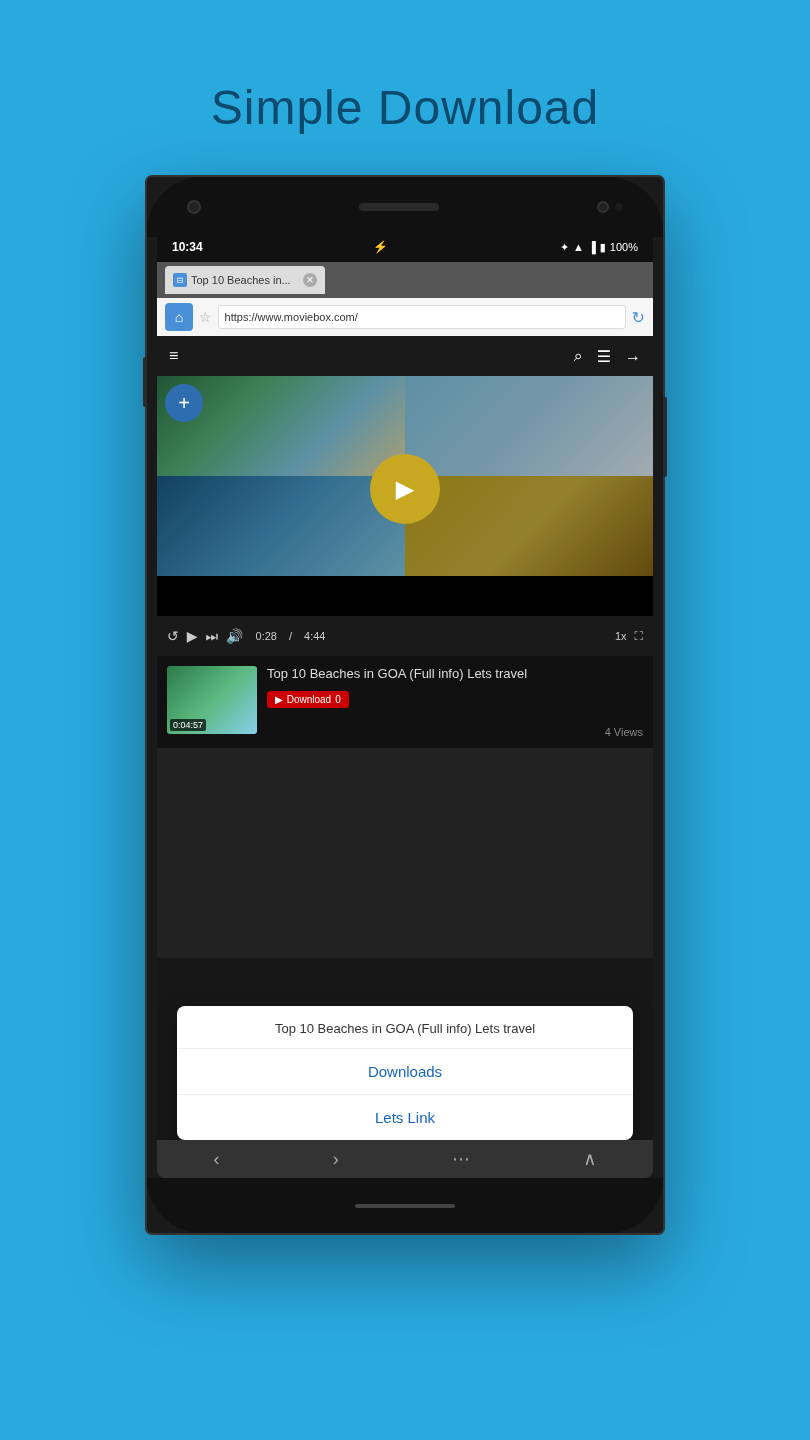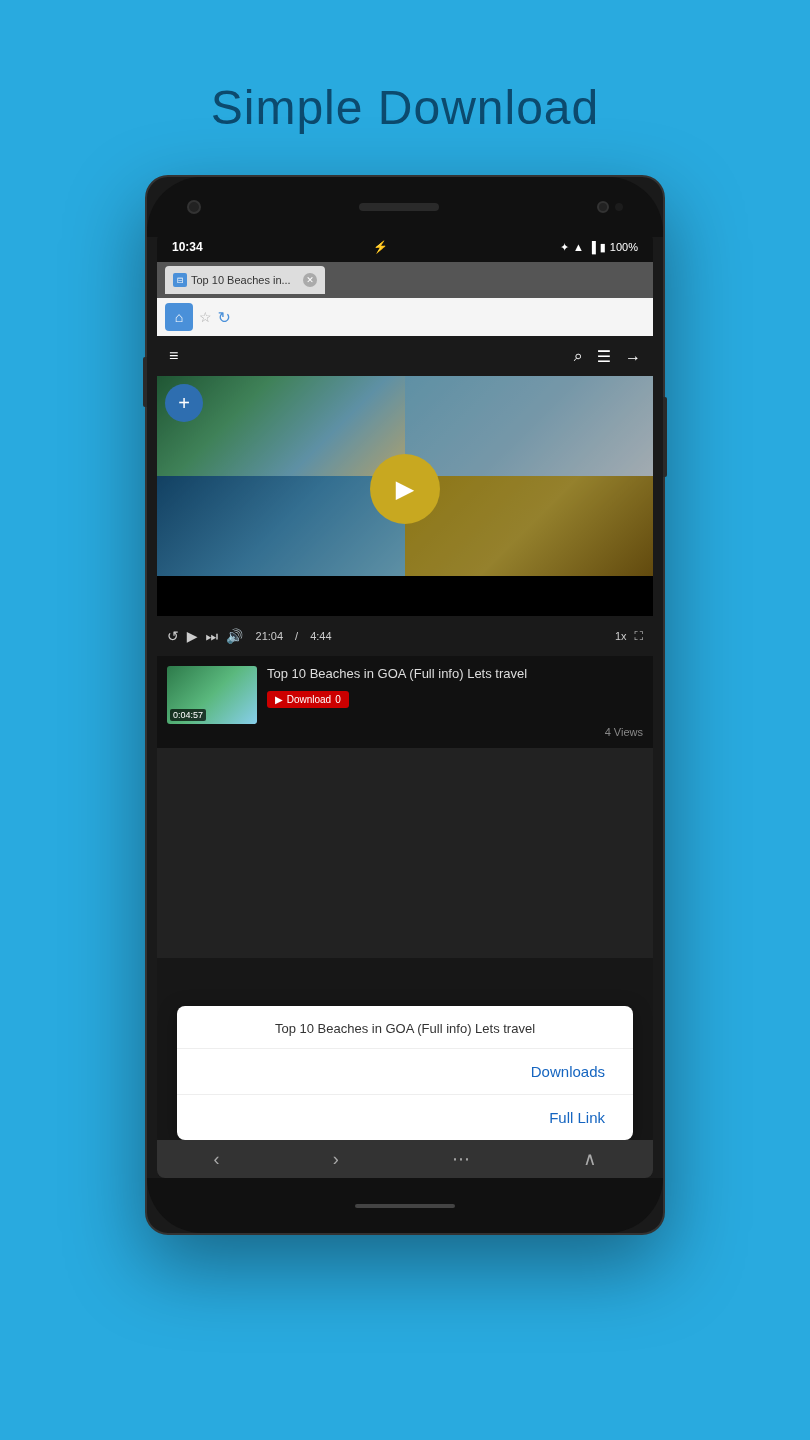--- a/index.html
+++ b/index.html
@@ -23,21 +23,21 @@
       margin-top: 80px;
       margin-bottom: 40px;
       letter-spacing: 1px;
     }
 
     
     .phone-frame {
       width: 520px;
       height: 1060px;
       background: #1a1a1a;
-      border-radius: 23px;
+      border-radius: 7px;
       position: relative;
       box-shadow: 0 30px 80px rgba(0,0,0,0.4);
       border: 2px solid #333;
     }
 
     
     .phone-top {
       position: absolute;
       top: 0;
       left: 0;
@@ -341,21 +341,21 @@
     
     .video-info-section {
       background: #111;
       padding: 10px;
       display: flex;
       gap: 10px;
     }
 
     .video-thumb-small {
       width: 90px;
-      height: 58px;
+      height: 68px;
       background: linear-gradient(135deg, #2d7a4a, #5ab87d, #87ceeb);
       border-radius: 3px;
       position: relative;
       flex-shrink: 0;
     }
 
     .thumb-duration {
       position: absolute;
       bottom: 3px;
       left: 3px;
@@ -429,22 +429,22 @@
     .context-menu-header {
       padding: 14px 16px 10px;
       text-align: center;
       color: #333;
       font-size: 13px;
       line-height: 1.4;
       border-bottom: 1px solid #eee;
     }
 
     .context-menu-item {
-      padding: 14px 28px;
-      text-align: right;
+      padding: 14px 3px;
+      text-align: center;
       color: #1565c0;
       font-size: 15px;
       font-weight: 400;
       border-bottom: 1px solid #eee;
       cursor: pointer;
     }
 
     .context-menu-item:last-child {
       border-bottom: none;
     }
@@ -530,20 +530,23 @@
           <span>⊟</span>
         </div>
         <span>Top 10 Beaches in...</span>
         <div class="tab-close">✕</div>
       </div>
     </div>
 
     <div class="browser-address-bar">
       <div class="home-btn">⌂</div>
       <span class="star-icon">☆</span>
+      <div class="address-field">
+        <span>https://www.moviebox.com/</span>
+      </div>
       <span class="refresh-btn">↻</span>
     </div>
 
     <div class="site-navbar">
       <span class="nav-menu-icon">≡</span>
       <div class="nav-right-icons">
         <span>⌕</span>
         <span>☰</span>
         <span>→</span>
       </div>
@@ -558,21 +561,21 @@
       </div>
       <div class="play-button-overlay">▶</div>
       <div class="floating-add-btn">+</div>
     </div>
 
     <div class="video-controls">
       <span class="ctrl-icon">↺</span>
       <span class="ctrl-icon">▶</span>
       <span class="ctrl-icon">⏭</span>
       <span class="ctrl-icon">🔊</span>
-      <span class="time-display">21:04</span>
+      <span class="time-display">0:28</span>
       <span class="time-display">/</span>
       <span class="time-display">4:44</span>
       <span class="speed-badge">1x</span>
       <span class="fullscreen-icon">⛶</span>
     </div>
 
     <div class="video-info-section">
       <div class="video-thumb-small">
         <div class="thumb-duration">0:04:57</div>
       </div>
@@ -585,21 +588,21 @@
         </div>
         <div class="views-count">4 Views</div>
       </div>
     </div>
 
     <div class="context-menu-overlay">
       <div class="context-menu-bg"></div>
       <div class="context-menu">
         <div class="context-menu-header">Top 10 Beaches in GOA (Full info) Lets travel</div>
         <div class="context-menu-item">Downloads</div>
-        <div class="context-menu-item">Full Link</div>
+        <div class="context-menu-item">Lets Link</div>
       </div>
 
       <div style="position:absolute; bottom:0; left:0; right:0; background:#333; height:38px; display:flex; align-items:center; justify-content:space-around; color:#aaa; font-size:18px;">
         <span>‹</span>
         <span>›</span>
         <span>⋯</span>
         <span>∧</span>
       </div>
     </div>
 

